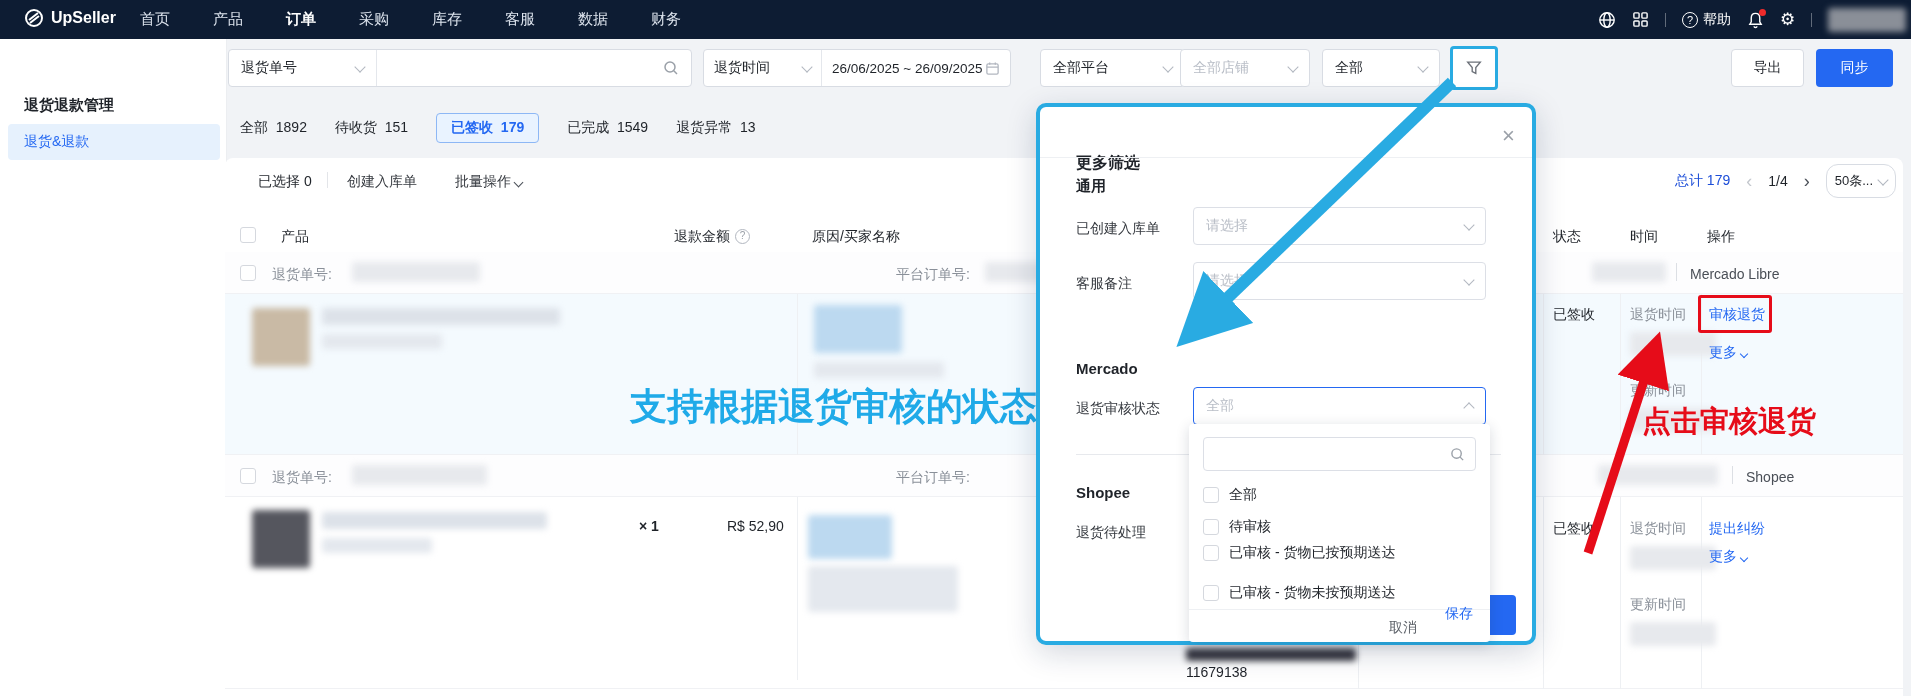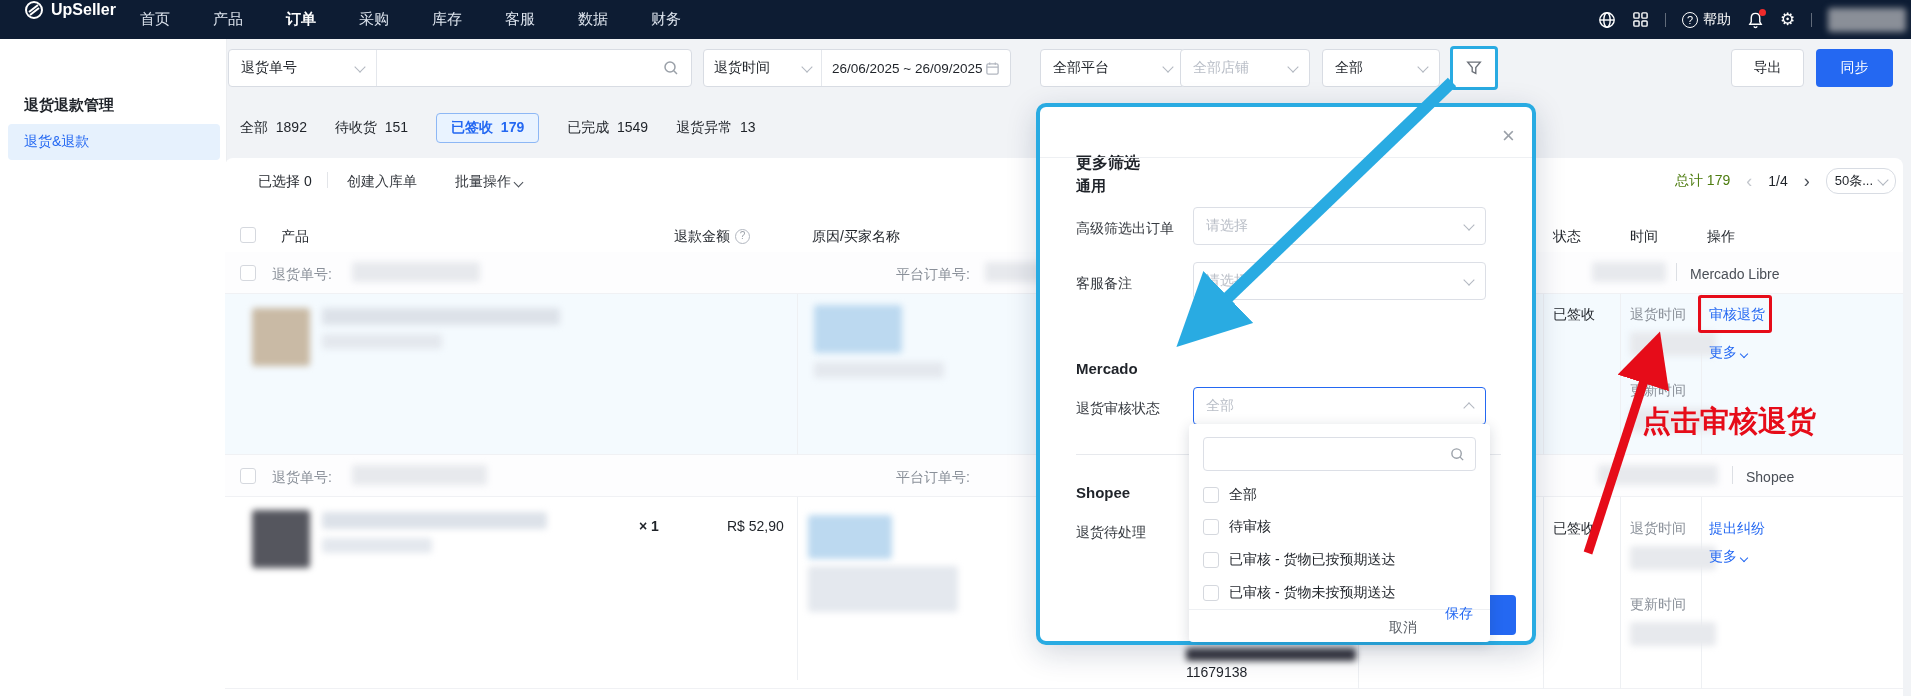--- a/index.html
+++ b/index.html
@@ -30,21 +30,21 @@
   .ph { color:#b9bec7; }
   .sel { position:absolute; background:#fff; border:1px solid #dcdfe6; border-radius:4px; display:flex; align-items:center; padding:0 12px; justify-content:space-between; }
   svg { display:block; }
 </style>
 </head>
 <body>
 
 <div id="app">
 
   <div class="abs" style="left:0;top:0;width:1911px;height:39px;background:#0d1c33;">
-    <div class="abs" style="left:24px;top:0;display:flex;align-items:center;gap:7px;">
+    <div class="abs" style="left:24px;top:8px;display:flex;align-items:center;gap:7px;">
       <span>
         <svg width="20" height="20" viewBox="0 0 20 20">
             <circle cx="10" cy="10" r="8" fill="none" stroke="#fff" stroke-width="2"></circle>
             <path d="M5 12 L14 5 M6 15 L15 8" stroke="#fff" stroke-width="2" fill="none"></path>
           </svg>
       </span>
       <span class="navtxt on" style="font-size:16px;">UpSeller</span>
     </div>
     <div class="abs" style="left:140px;top:0;height:39px;display:flex;align-items:center;gap:43px;">
       <span class="navtxt">首页</span>
@@ -170,25 +170,25 @@
   <div class="abs" style="left:225px;top:158px;width:1678px;height:538px;background:#fff;border-radius:8px 8px 0 0;"></div>
 
   <div class="t" style="left:258px;top:173px;">已选择 0</div>
   <div class="vline" style="left:327px;top:172px;height:16px;background:#e3e5e9;"></div>
   <div class="t link" style="left:347px;top:173px;color:#35393f;">创建入库单</div>
   <div class="t" style="left:455px;top:173px;color:#35393f;">
     <span>批量操作</span> <span class="cv dark" style="width:7px;height:7px;"></span>
   </div>
 
   <div class="abs" style="left:1600px;top:165px;width:296px;height:32px;display:flex;align-items:center;justify-content:flex-end;gap:16px;">
-    <span style="color:#4d7c0f;">总计 179</span>
+    <span style="color:#1d4ed8;">总计 179</span>
     <span style="color:#c3c7cd;font-size:18px;line-height:1;">‹</span>
     <span>1/4</span>
     <span style="color:#4a4f57;font-size:18px;line-height:1;">›</span>
-    <span style="border:1px solid #d8dce3;border-radius:12px;height:26px;display:inline-flex;align-items:center;gap:6px;padding:0 8px;font-size:13px;">
+    <span style="border:1px solid #d8dce3;border-radius:12px;height:34px;display:inline-flex;align-items:center;gap:6px;padding:0 8px;font-size:13px;">
       <span>50条...</span>
         <span class="cv"></span>
     </span>
   </div>
 
   <div class="hline" style="left:225px;top:252px;width:1678px;"></div>
   <span class="cb" style="left:240px;top:227px;"></span>
   <div class="t" style="left:281px;top:228px;font-weight:500;">产品</div>
   <div class="t" style="left:674px;top:228px;font-weight:500;display:flex;align-items:center;gap:5px;">
     <span>退款金额</span>
@@ -262,30 +262,31 @@
   <div class="t lbl" style="left:1630px;top:520px;">退货时间</div>
   <div class="abs blur" style="left:1630px;top:546px;width:86px;height:24px;background:#e7e9ed;"></div>
   <div class="t lbl" style="left:1630px;top:596px;">更新时间</div>
   <div class="abs blur" style="left:1630px;top:622px;width:86px;height:24px;background:#e7e9ed;"></div>
   <div class="t link" style="left:1709px;top:520px;">提出纠纷</div>
   <div class="t link" style="left:1709px;top:548px;">
     <span>更多</span> <span class="cv blue"></span>
   </div>
 
   <div class="t" style="left:630px;top:380px;z-index:30;color:#1faae8;font-size:37px;font-weight:bold;line-height:1.45;">
+    <div>支持根据退货审核的状态</div>
   </div>
 
   <div class="abs" style="left:1036px;top:103px;width:500px;height:542px;background:#fff;border:4px solid #29abe2;border-radius:10px;box-shadow:0 8px 30px rgba(15,35,70,.18);z-index:40;">
     <div class="t" style="left:36px;top:22px;font-size:16px;font-weight:bold;margin-top:24px;">更多筛选</div>
     <div class="t" style="left:462px;top:16px;font-size:22px;color:#9aa0a8;">×</div>
     <div class="hline" style="left:0;top:50px;width:492px;"></div>
 
     <div class="t sec" style="left:36px;top:70px;">通用</div>
 
-    <div class="t fieldlbl" style="left:36px;top:113px;">高级筛选出订单</div>
+    <div class="t fieldlbl" style="left:36px;top:113px;">已创建入库单</div>
     <div class="sel" style="left:153px;top:100px;width:293px;height:38px;">
       <span class="ph">请选择</span>
       <span class="cv"></span>
     </div>
 
     <div class="t fieldlbl" style="left:36px;top:168px;">客服备注</div>
     <div class="sel" style="left:153px;top:155px;width:293px;height:38px;">
       <span class="ph">请选择</span>
       <span class="cv"></span>
     </div>
@@ -315,21 +316,21 @@
       </span>
     </div>
     <div class="abs" style="left:14px;top:62px;display:flex;align-items:center;gap:10px;">
       <span class="cb" style="position:static;"></span>
       <span>全部</span>
     </div>
     <div class="abs" style="left:14px;top:94px;display:flex;align-items:center;gap:10px;">
       <span class="cb" style="position:static;"></span>
       <span>待审核</span>
     </div>
-    <div class="abs" style="left:14px;top:127px;display:flex;align-items:center;gap:10px;">
+    <div class="abs" style="left:14px;top:120px;display:flex;align-items:center;gap:10px;">
       <span class="cb" style="position:static;"></span>
       <span>已审核 - 货物已按预期送达</span>
     </div>
     <div class="abs" style="left:14px;top:160px;display:flex;align-items:center;gap:10px;">
       <span class="cb" style="position:static;"></span>
       <span>已审核 - 货物未按预期送达</span>
     </div>
     <div class="hline" style="left:0;top:185px;width:301px;"></div>
     <div class="t" style="left:200px;top:195px;color:#5a5f66;">取消</div>
     <div class="t link" style="left:256px;top:181px;">保存</div>

